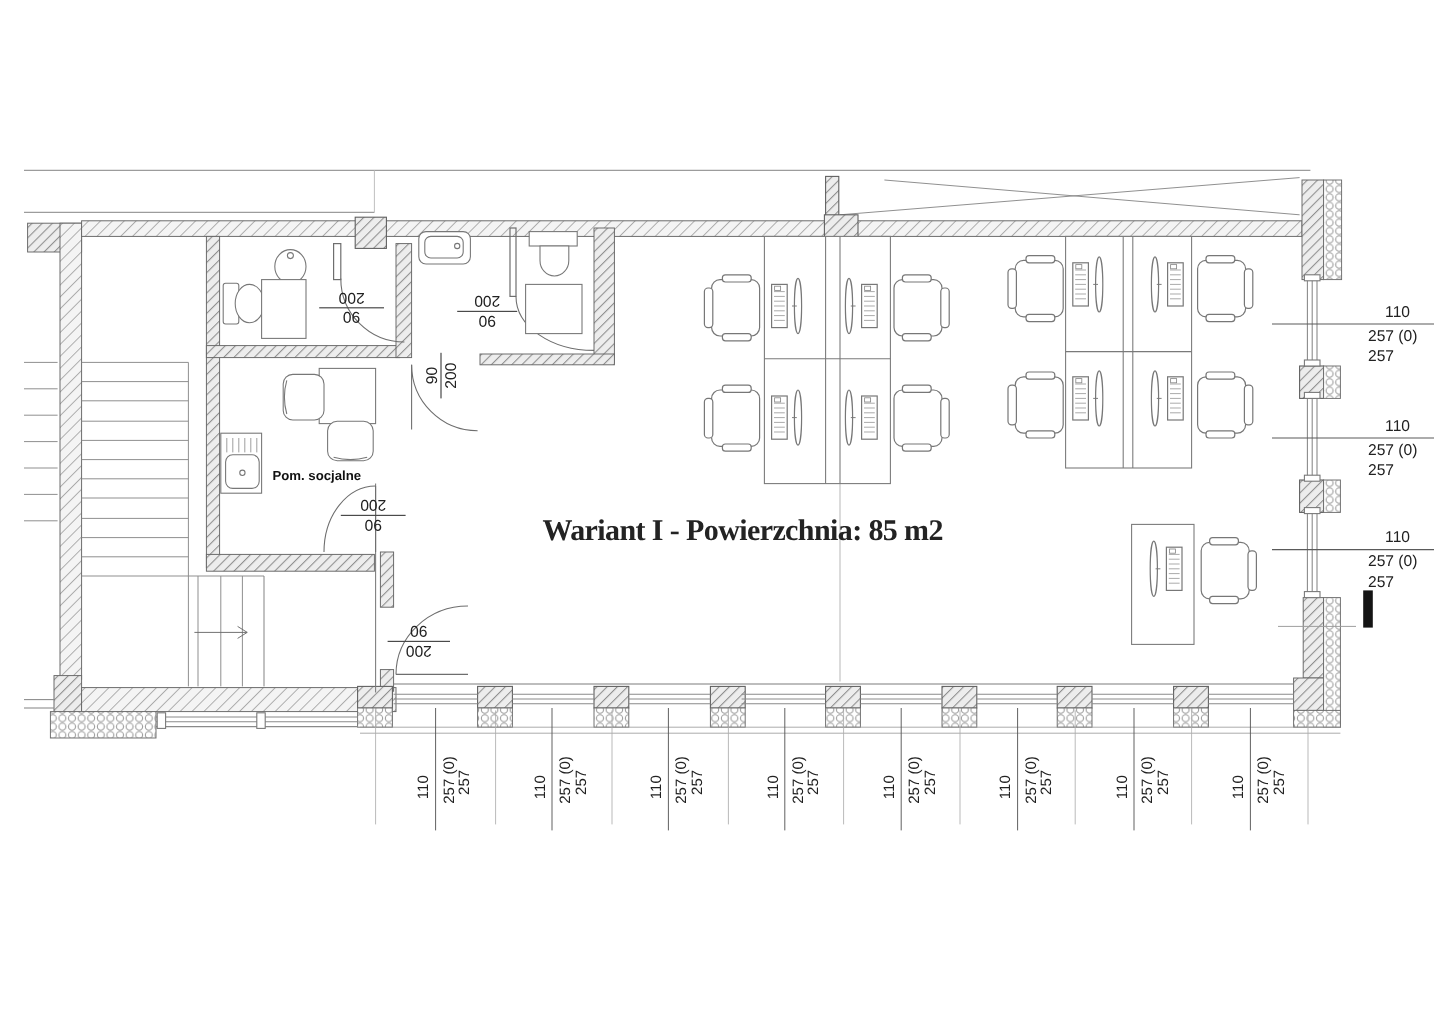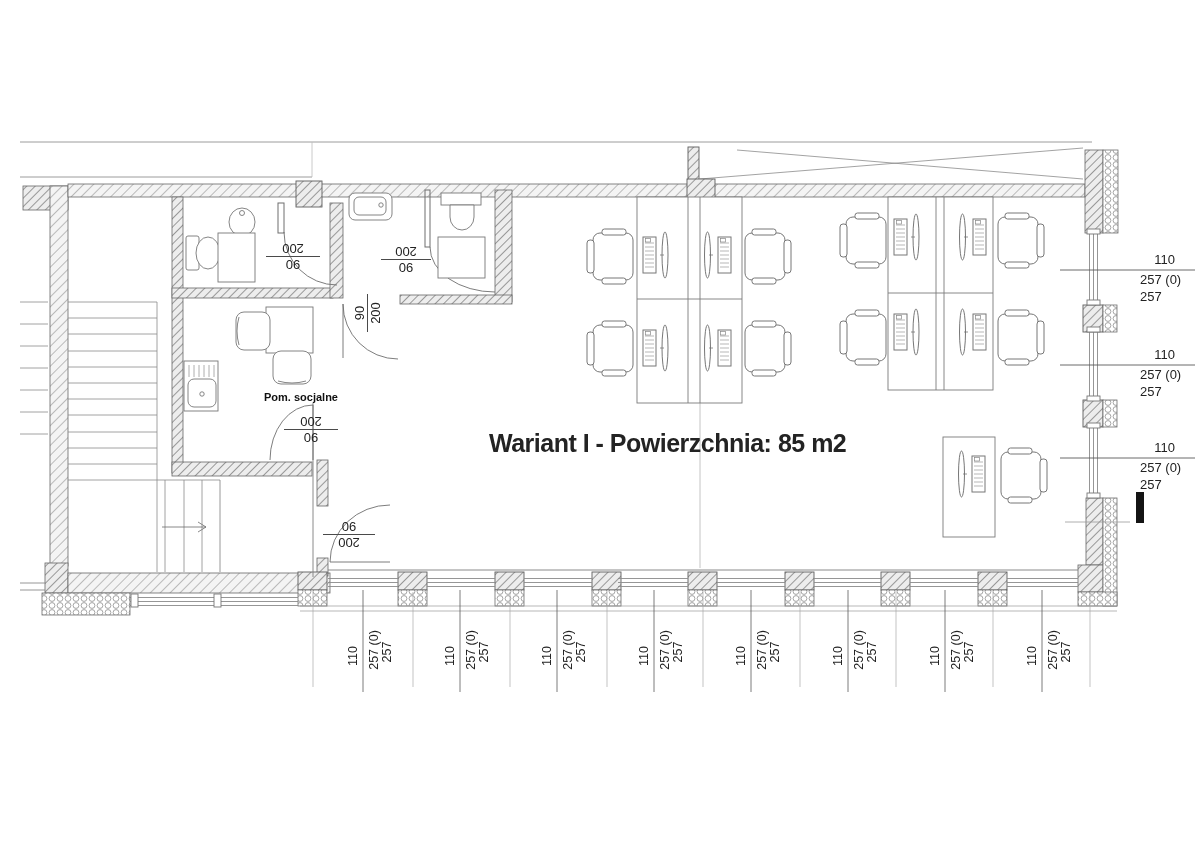--- a/index.html
+++ b/index.html
@@ -1,20 +1,20 @@
 <!DOCTYPE html>
 <html><head>
 <meta charset="utf-8">
 <style>
   html,body{margin:0;padding:0;background:#fff;}
   #stage{position:relative;width:1200px;height:843px;background:#fff;overflow:hidden;
          font-family:"Liberation Sans",sans-serif;}
   #plan-svg{position:absolute;left:0;top:0;}
-  .txt{position:absolute;color:#222;white-space:nowrap;margin-left:37px;}
-  .title{font-size:25px;font-weight:bold;color:#232323;letter-spacing:-0.5px;}
+  .txt{position:absolute;color:#222;white-space:nowrap;}
+  .title{font-size:25px;font-weight:bold;color:#232323;letter-spacing:-0.5px;font-family:Liberation Serif, serif;}
   .roomlbl{font-size:11px;font-weight:bold;color:#111;}
   .doorlabel{position:absolute;display:flex;flex-direction:column;align-items:center;
              justify-content:center;font-size:13px;color:#222;line-height:1.0;}
   .doorlabel .rule{width:100%;border-top:1px solid #4a4a4a;margin:1px 0;}
   .flip{transform:rotate(180deg);}
   .rot90{transform:rotate(-90deg);}
   .vt{position:absolute;font-size:12.5px;color:#222;white-space:nowrap;
       transform:translate(-50%,-50%) rotate(-90deg);}
   .ht{position:absolute;font-size:13px;color:#222;white-space:nowrap;}
   .ht.r{width:48px;text-align:right;}

